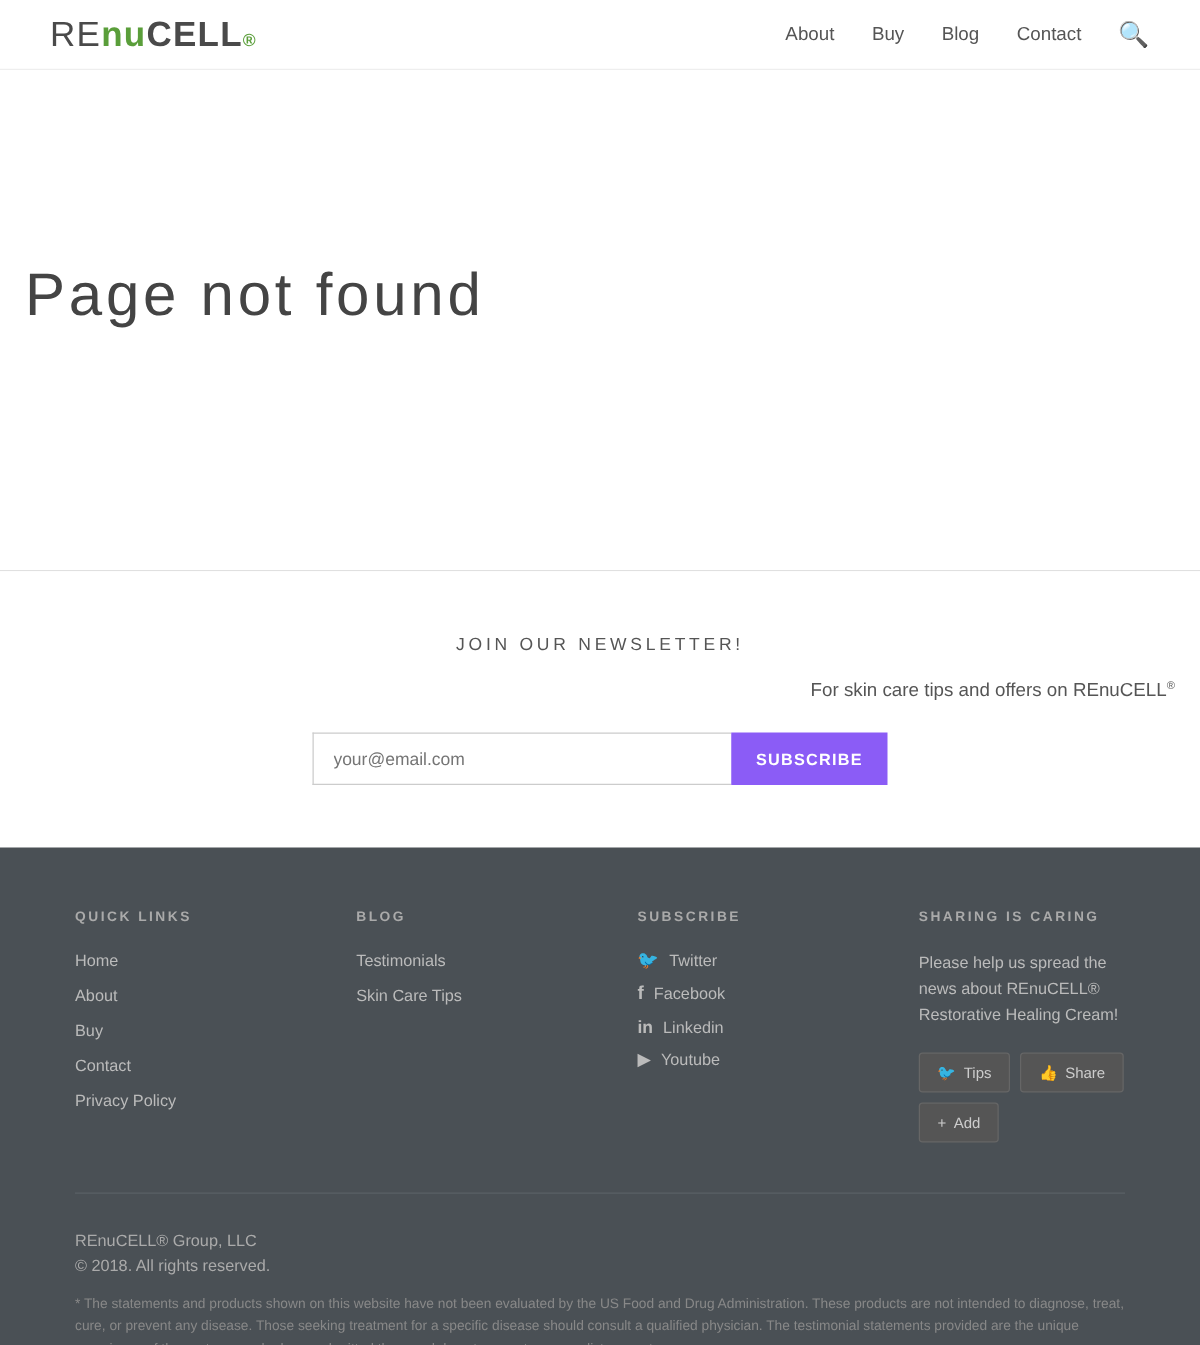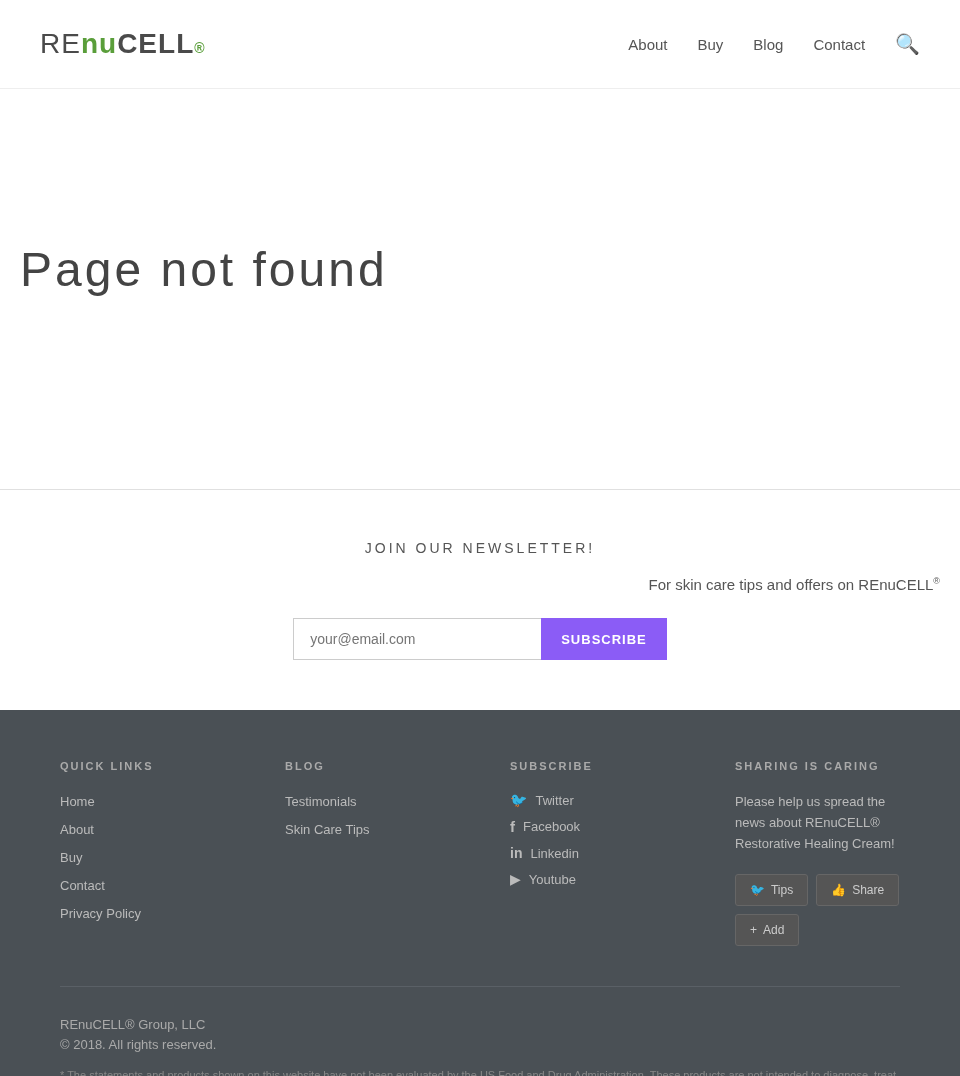--- a/index.html
+++ b/index.html
@@ -4,21 +4,21 @@
   <style>
     * { margin: 0; padding: 0; box-sizing: border-box; }
     body { font-family: Arial, sans-serif; color: #333; background: #fff; }
 
     
     header {
       display: flex;
       align-items: center;
       justify-content: space-between;
       padding: 0 40px;
-      height: 89px;
+      height: 56px;
       background: #fff;
       border-bottom: 1px solid #eee;
     }
     .logo {
       font-size: 28px;
       font-weight: bold;
       color: #4a4a4a;
       letter-spacing: 1px;
     }
     nav { display: flex; align-items: center; gap: 30px; }
@@ -74,21 +74,21 @@
       color: #555;
       margin-bottom: 25px;
       text-align: right;
     }
     .newsletter-form {
       display: flex;
       justify-content: center;
       gap: 0;
     }
     .email-input {
-      width: 248px;
+      width: 335px;
       padding: 12px 16px;
       border: 1px solid #ccc;
       border-right: none;
       font-size: 14px;
       color: #999;
       outline: none;
     }
     .subscribe-btn {
       padding: 12px 20px;
       background: #8b5cf6;

